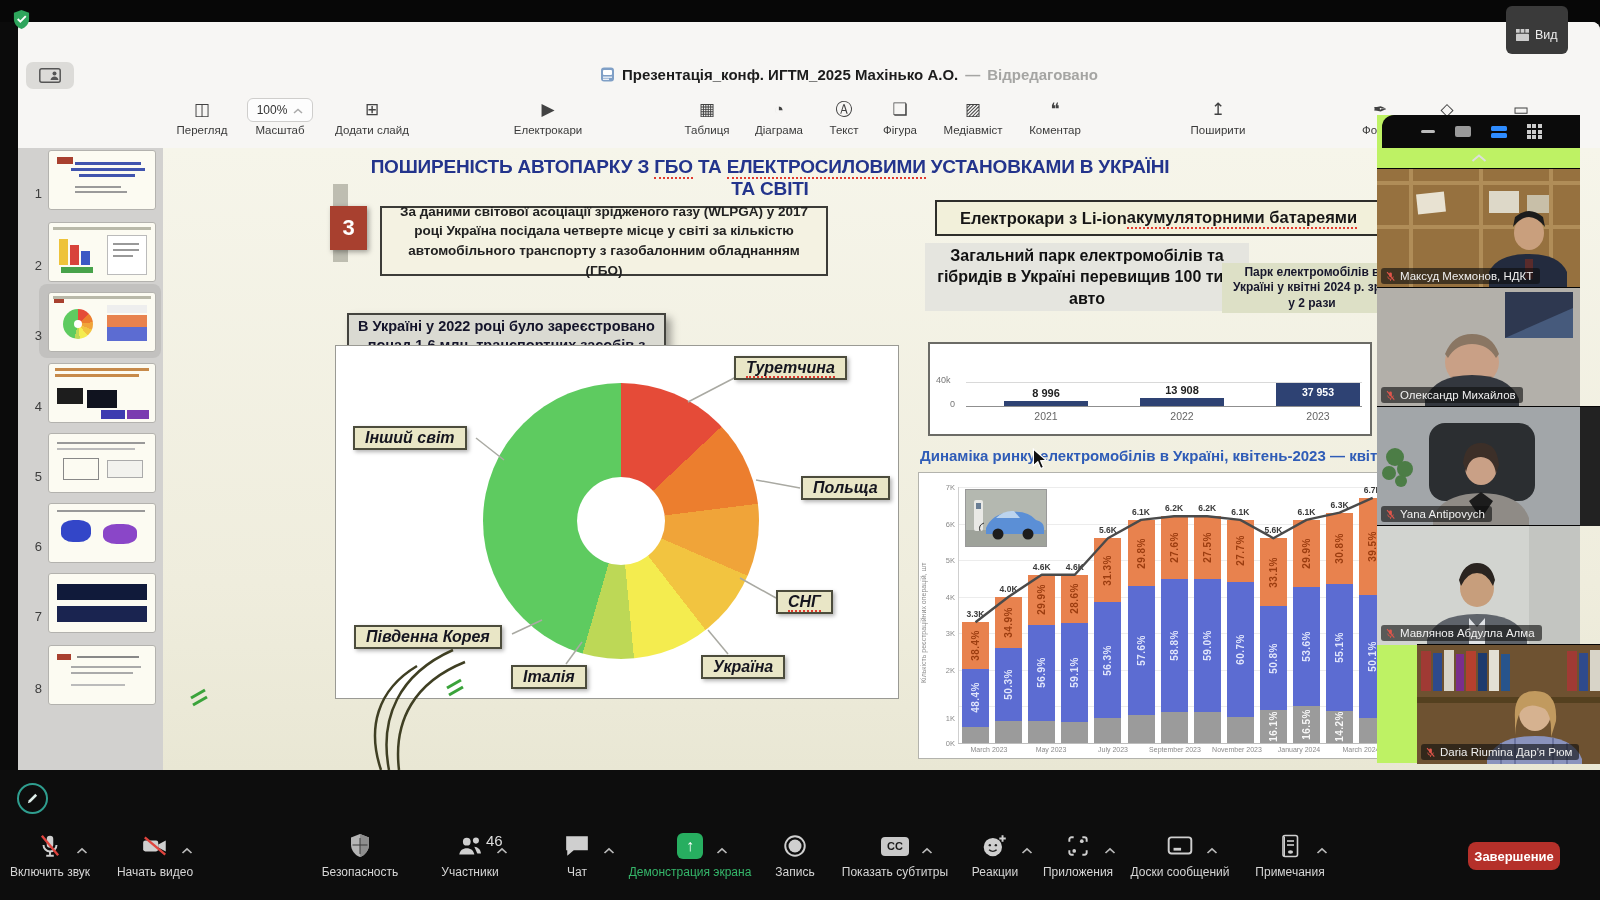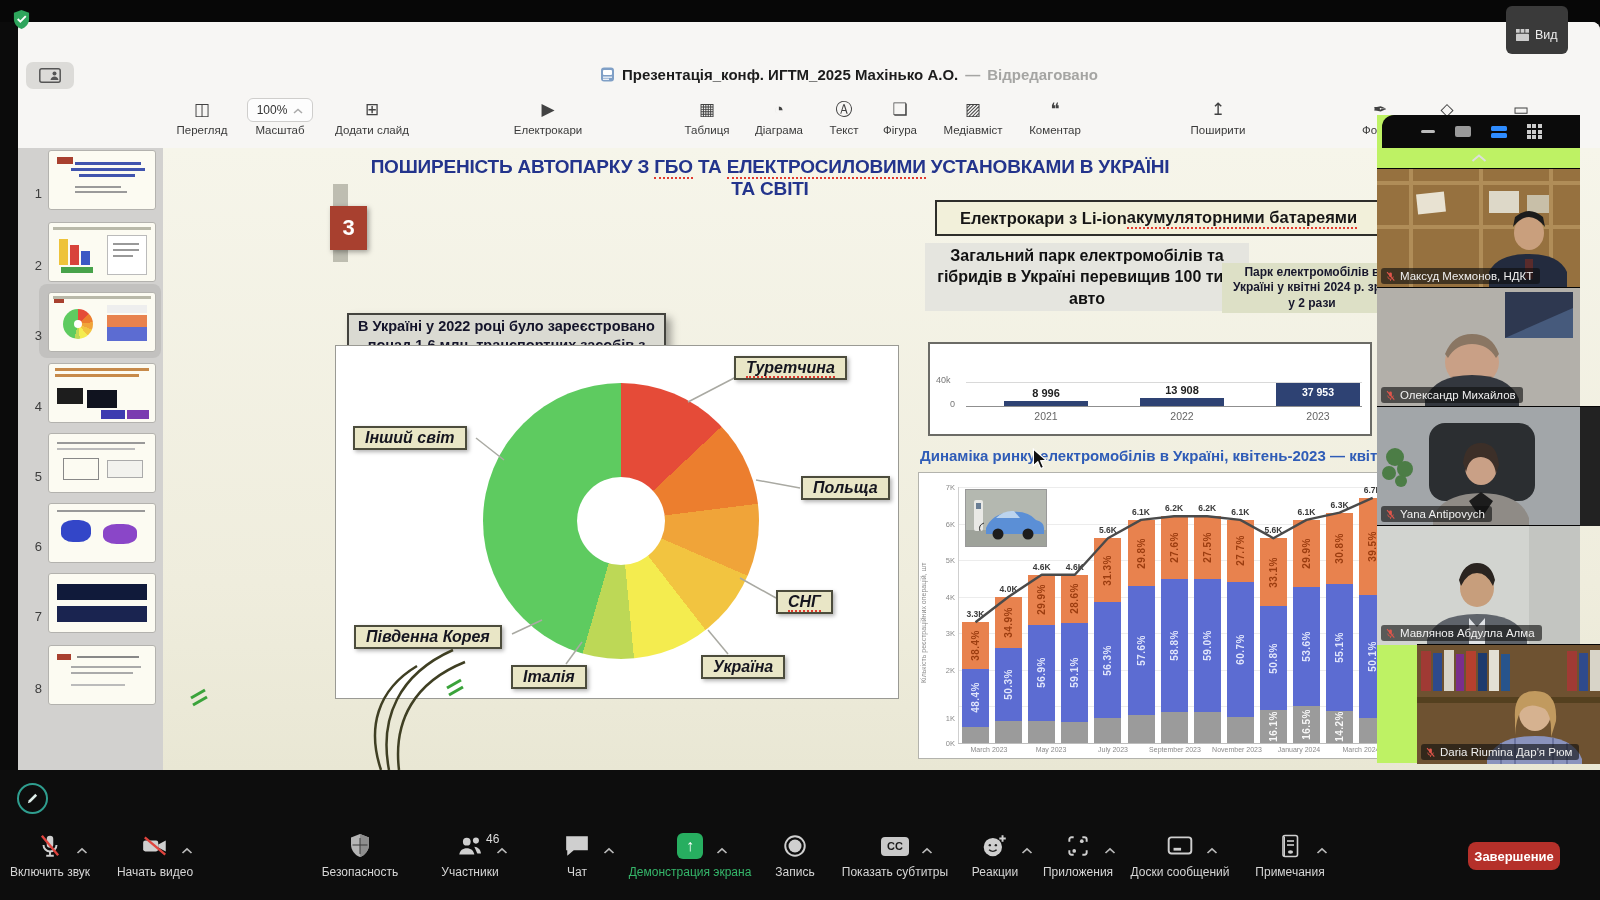--- a/index.html
+++ b/index.html
@@ -80,21 +80,21 @@
       border-radius:3px;padding:2px 7px 2px 4px;color:#f0f0f0;font-size:11.5px;white-space:nowrap;max-width:194px;overflow:hidden}
   
   .bottombar{position:absolute;left:0;top:770px;width:1600px;height:130px;background:#0d0d0d;z-index:35}
   .pentool{position:absolute;left:17px;top:13px;width:27px;height:27px;border:2px solid #2f9e8f;border-radius:50%;
       display:flex;align-items:center;justify-content:center}
   .zitem{position:absolute;top:62px;width:150px;margin-left:-75px;display:flex;flex-direction:column;align-items:center;color:#d6d6d6}
   .zirow{height:28px;display:flex;align-items:center;justify-content:center;position:relative}
   .zlbl{font-size:12px;margin-top:5px;white-space:nowrap}
   .zlbl.green{color:#35b66a}
   .zchev{position:absolute;top:8px}
-  .zbadge{position:absolute;font-size:12px;color:#ddd;top:0px}
+  .zbadge{position:absolute;font-size:15px;color:#ddd;top:0px}
   .sharesq{width:26px;height:26px;background:#27ae60;border-radius:6px;color:#fff;font-size:16px;font-weight:bold;
       display:flex;align-items:center;justify-content:center}
   .ccsq{width:28px;height:19px;background:#c9c9c9;border-radius:4px;color:#1a1a1a;font-size:11px;font-weight:bold;
       display:flex;align-items:center;justify-content:center}
   .endbtn{position:absolute;left:1468px;top:72px;width:92px;height:28px;background:#b5302a;border-radius:8px;
       color:#fff;font-size:13px;font-weight:bold;display:flex;align-items:center;justify-content:center}
 </style>
 </head>
 <body>
 
@@ -273,20 +273,21 @@
         </div>
       </div>
     </div>
 
   <div class="canvas">
     <div class="slide-title">
       <span>ПОШИРЕНІСТЬ АВТОПАРКУ З </span><span class="u-red">ГБО</span><span> ТА </span><span class="u-red">ЕЛЕКТРОСИЛОВИМИ</span><span> УСТАНОВКАМИ В УКРАЇНІ ТА СВІТІ</span>
     </div>
     <div class="ribbon"></div>
     <div class="badge3">3</div>
+    <div class="boxA">За даними світової асоціації зрідженого газу (WLPGA) у 2017 році Україна посідала четверте місце у світі за кількістю автомобільного транспорту з газобалонним обладнанням (ГБО)</div>
     <div class="boxB">В Україні у 2022 році було зареєстровано понад 1,6 млн. транспортних засобів з ГБО у 2016 році – 2,25 млн.</div>
     <div class="boxC">
       <span>Електрокари з Li-ion </span>
         <span class="u-red">акумуляторними батареями</span>
     </div>
     <div class="boxD">Загальний парк електромобілів та гібридів в Україні перевищив 100 тис. авто</div>
     <div class="boxE">Парк електромобілів в Україні у квітні 2024 р. зріс у 2 рази</div>
 
     <div class="pie-panel" id="pie-panel">
         <div class="donut" style="background: conic-gradient(rgb(229, 75, 56) 0%, rgb(229, 75, 56) 13%, rgb(236, 126, 46) 13%, rgb(236, 126, 46) 23%, rgb(240, 164, 57) 23%, rgb(240, 164, 57) 31.5%, rgb(242, 196, 64) 31.5%, rgb(242, 196, 64) 39.5%, rgb(244, 236, 79) 39.5%, rgb(244, 236, 79) 48.5%, rgb(189, 216, 86) 48.5%, rgb(189, 216, 86) 54.5%, rgb(94, 203, 96) 54.5%, rgb(94, 203, 96) 100%);">

